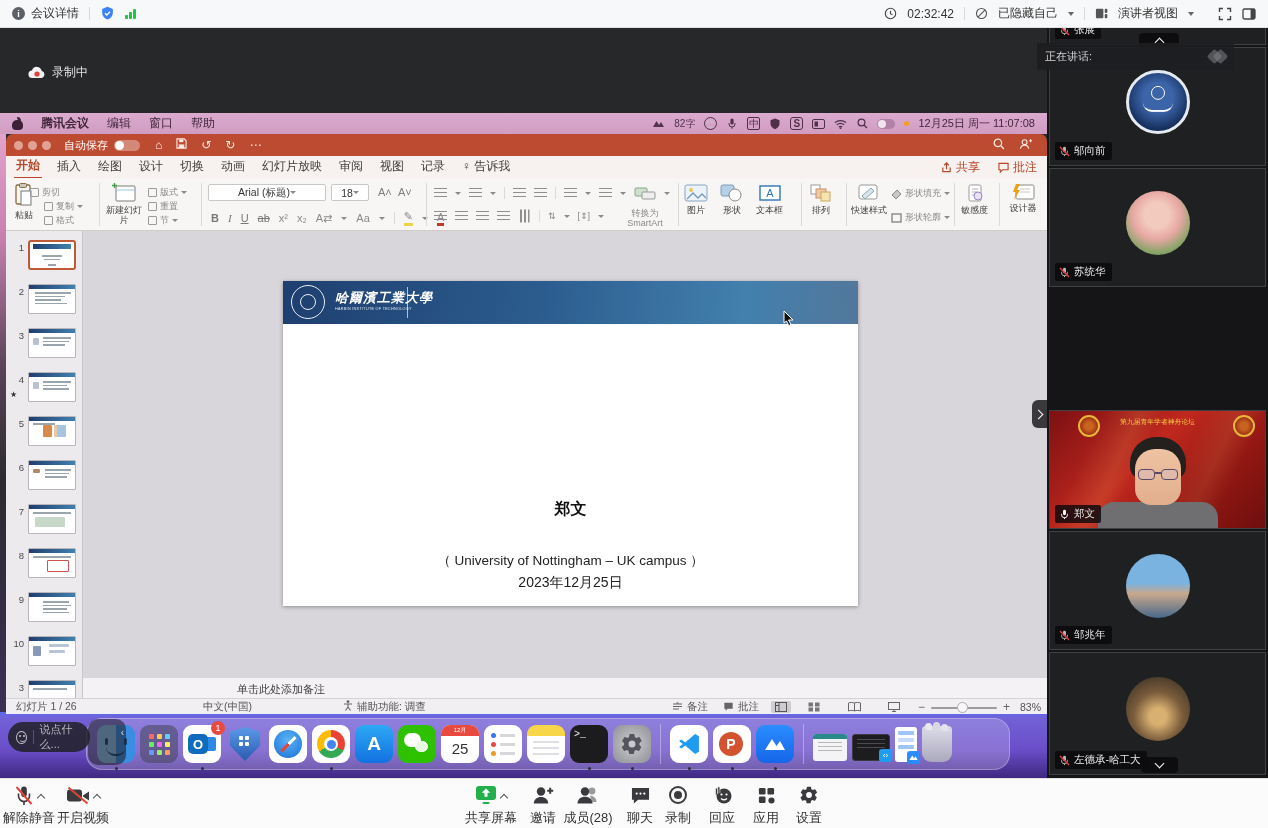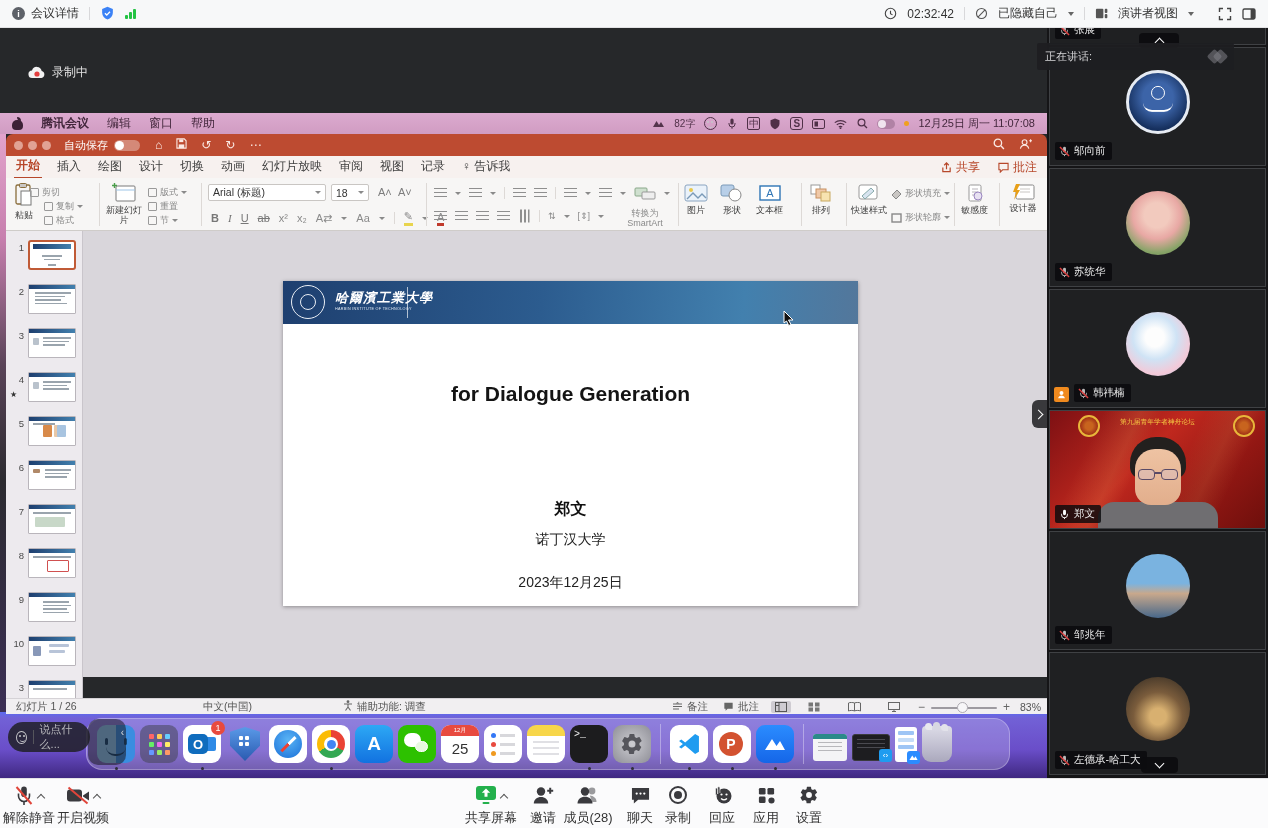--- a/index.html
+++ b/index.html
@@ -42,21 +42,21 @@
 .tab.active{color:#b7472a;font-weight:bold;border-bottom:2.5px solid #b7472a}
 .tabs-right{position:absolute;right:10px;display:flex;gap:18px;color:#b7472a;font-size:12px}
 .ribbon{position:absolute;left:6px;top:150px;width:1041px;height:53px;background:#f7f6f5;border-bottom:1px solid #cfccc9;z-index:4;font-size:9px;color:#444}
 .rdiv{position:absolute;top:5px;width:1px;height:43px;background:#ddd9d6}
 .rlabel{font-size:9px;color:#3f3f3f;white-space:nowrap}
 .bigbtn{position:absolute;display:flex;flex-direction:column;align-items:center;gap:2px}
 .minirow{position:absolute;display:flex;align-items:center;gap:3px;color:#8a8a8a;font-size:9px;white-space:nowrap}
 .mic8{width:9px;height:9px;border:1px solid #9a9a9a;border-radius:1px}
 .li{width:13px;height:10px;background:repeating-linear-gradient(180deg,#8f8f8f 0 1.4px,transparent 1.4px 4px)}
 .tri{width:0;height:0;border-left:3px solid transparent;border-right:3px solid transparent;border-top:3.5px solid #8a8a8a}
-.combo{height:17px;background:#fff;border:1px solid #c9c6c3;border-radius:2px;display:flex;align-items:center;justify-content:space-between;padding:0 4px;font-size:10.5px;color:#333}
+.combo{height:17px;background:#fff;border:1px solid #c9c6c3;border-radius:2px;display:flex;align-items:center;justify-content:center;padding:0 4px;font-size:10.5px;color:#333}
 .fmt{color:#7d7d7d;font-size:11px}
 
 .thumbs{position:absolute;left:6px;top:203px;width:77px;height:467px;background:#edeaee;border-right:1px solid #c9c5cb;z-index:4;overflow:hidden}
 .throw{position:absolute;left:0;width:77px;height:32px}
 .thn{position:absolute;left:2px;top:2px;width:16px;text-align:right;font-size:9.5px;color:#4a4a4a}
 .thumb{position:absolute;left:22px;top:0;width:48px;height:30px;background:#fff;border:1px solid #b9b5bb;border-radius:1px;overflow:hidden}
 .thumb.sel{border:2px solid #c05a36;border-radius:3px}
 .th-head{height:4px;background:linear-gradient(90deg,#1e3f6f,#4280ae)}
 .th-line{height:1.5px;background:#9aa4ad;margin:2px 4px 0}
 .th-star{position:absolute;left:4px;top:18px;font-size:8px;color:#333}
@@ -612,30 +612,32 @@
 
     <div class="editor"></div>
     <div class="slide">
       <div class="banner">
         <div class="hitlogo"></div>
         <span class="ban-cn">哈爾濱工業大學</span>
         <span class="ban-en">HARBIN INSTITUTE OF TECHNOLOGY</span>
         <div class="bansep"></div>
       </div>
       <div class="s-title">
-          <div>for Dialogue Generation</div>
         </div>
       <div class="s-author">郑文</div>
-      <div class="s-affcn">诺丁汉大学</div>
+      <div class="s-affen">（ University of Nottingham – UK campus ）</div>
       <div class="s-date">2023年12月25日</div>
       <svg style="position:absolute;left:500px;top:29px" width="12" height="16" viewBox="0 0 12 16">
           <path d="M1 1l9 9H5.5L8 14.5l-2.3 1L3.5 11 1 13z" fill="#111" stroke="#fff" stroke-width="1"></path>
         </svg>
     </div>
 
+    <div class="notes">
+        <span>单击此处添加备注</span>
+      </div>
     <div class="status">
       <span class="st" style="left:10px">幻灯片 1 / 26</span>
       <span class="st" style="left:197px">中文(中国)</span>
       <span class="st" style="left:337px"><svg width="10" height="11" viewBox="0 0 10 11">
             <circle cx="5" cy="1.7" r="1.4" fill="#666"></circle>
             <path d="M1 4h8M5 4v3M5 7l-2.5 3.5M5 7l2.5 3.5" stroke="#666" stroke-width="1.1" fill="none"></path>
           </svg></span>
       <span class="st" style="left:351px">辅助功能: 调查</span>
       <span class="st flex" style="left:666px;gap:4px">
           <svg width="11" height="9" viewBox="0 0 11 9">
@@ -828,38 +830,20 @@
           <svg width="11" height="11" viewBox="0 0 12 12">
             <rect x="4.4" y="0.8" width="3.2" height="6" rx="1.6" fill="#b9b9b9"></rect>
             <path d="M2.8 5.2v1.2a3.2 3.2 0 0 0 6.4 0V5.2" fill="none" stroke="#b9b9b9"></path>
             <rect x="5.5" y="9.2" width="1" height="1.8" fill="#b9b9b9"></rect>
             <line x1="1" y1="1" x2="11" y2="11" stroke="#e04040" stroke-width="1.5"></line>
           </svg>
           <span>苏统华</span>
         </div>
     </div>
 
-    <div class="tile" style="top:261px;height:119px">
-      <div class="avatar" style="background:radial-gradient(circle at 45% 40%,#fdfdfd 0 18%,#cfe3f5 42%,#f3c9d8 70%,#9fc3e8 100%)"></div>
-      <div class="npill" style="left:24px">
-          <svg width="11" height="11" viewBox="0 0 12 12">
-            <rect x="4.4" y="0.8" width="3.2" height="6" rx="1.6" fill="#b9b9b9"></rect>
-            <path d="M2.8 5.2v1.2a3.2 3.2 0 0 0 6.4 0V5.2" fill="none" stroke="#b9b9b9"></path>
-            <rect x="5.5" y="9.2" width="1" height="1.8" fill="#b9b9b9"></rect>
-            <line x1="1" y1="1" x2="11" y2="11" stroke="#e04040" stroke-width="1.5"></line>
-          </svg>
-          <span>韩祎楠</span>
-        </div>
-      <div class="badge-host" style="position:absolute;left:4px;bottom:5px;z-index:4">
-          <svg width="9" height="9" viewBox="0 0 12 12">
-            <circle cx="6" cy="4" r="2.6" fill="#fff"></circle>
-            <path d="M1.5 11c.6-2.6 2.4-3.8 4.5-3.8s3.9 1.2 4.5 3.8z" fill="#fff"></path>
-          </svg>
-        </div>
-    </div>
 
     <div class="tile" style="top:382px;height:119px">
       <div class="zw-bg">
         <div class="zw-banner">第九届青年学者神舟论坛</div>
         <div class="zw-emb" style="left:28px"></div>
         <div class="zw-emb" style="right:10px"></div>
         <div class="zw-hair"></div>
         <div class="zw-face"></div>
         <div class="zw-gl">
             <i style="left:2px"></i>

